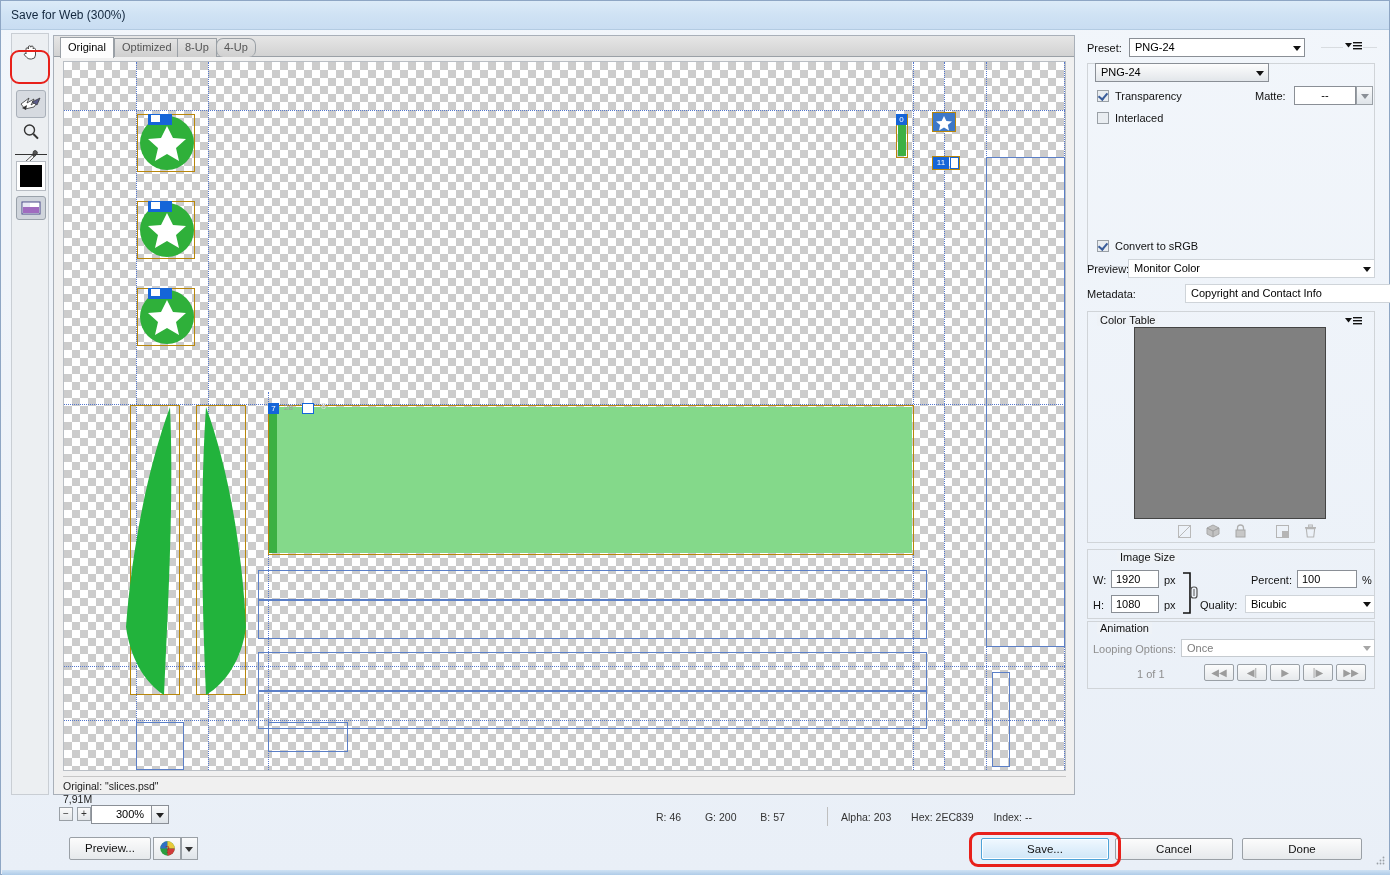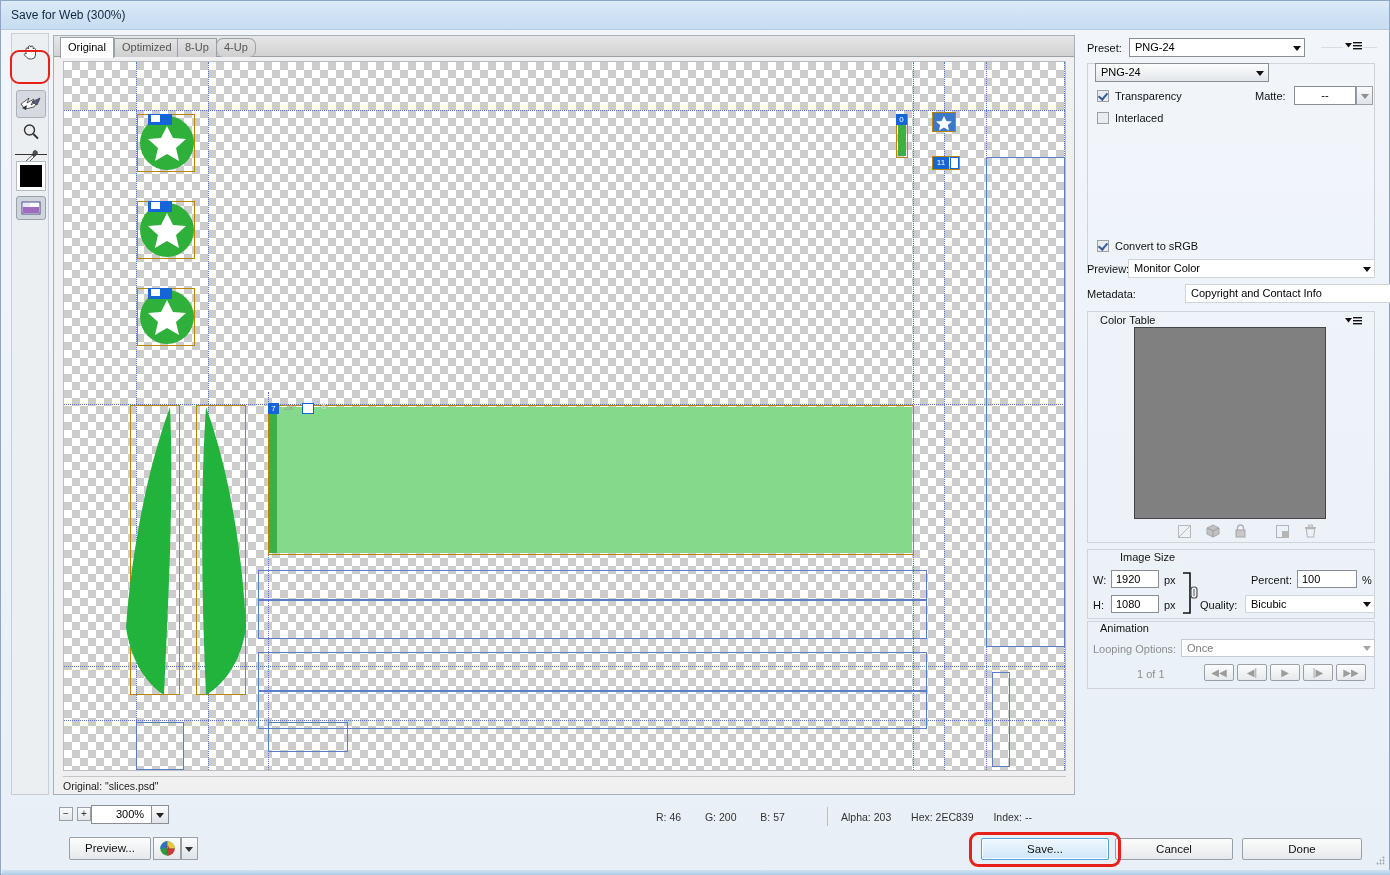--- a/index.html
+++ b/index.html
@@ -512,20 +512,21 @@
       <div class="slice-rect-blue" style="left:194px; top:590px; width:669px; height:39px;"></div>
       <div class="slice-rect-blue" style="left:194px; top:629px; width:669px; height:38px;"></div>
 
       <div class="slice-rect-blue" style="left:72px; top:660px; width:48px; height:48px;"></div>
       <div class="slice-rect-blue" style="left:204px; top:660px; width:80px; height:30px;"></div>
 
     </div>
 
     <div id="status-strip">
       <div>Original: "slices.psd"</div>
+      <div>7,91M</div>
     </div>
   </div>
 
   <div id="right-panel">
 
     <div class="lbl" style="position:absolute;left:2px;top:7px;">Preset:</div>
     <div class="combo" style="left:44px; top:3px; width:176px; height:19px;">
       <span>PNG-24</span>
       <span class="arrow"></span>
     </div>

